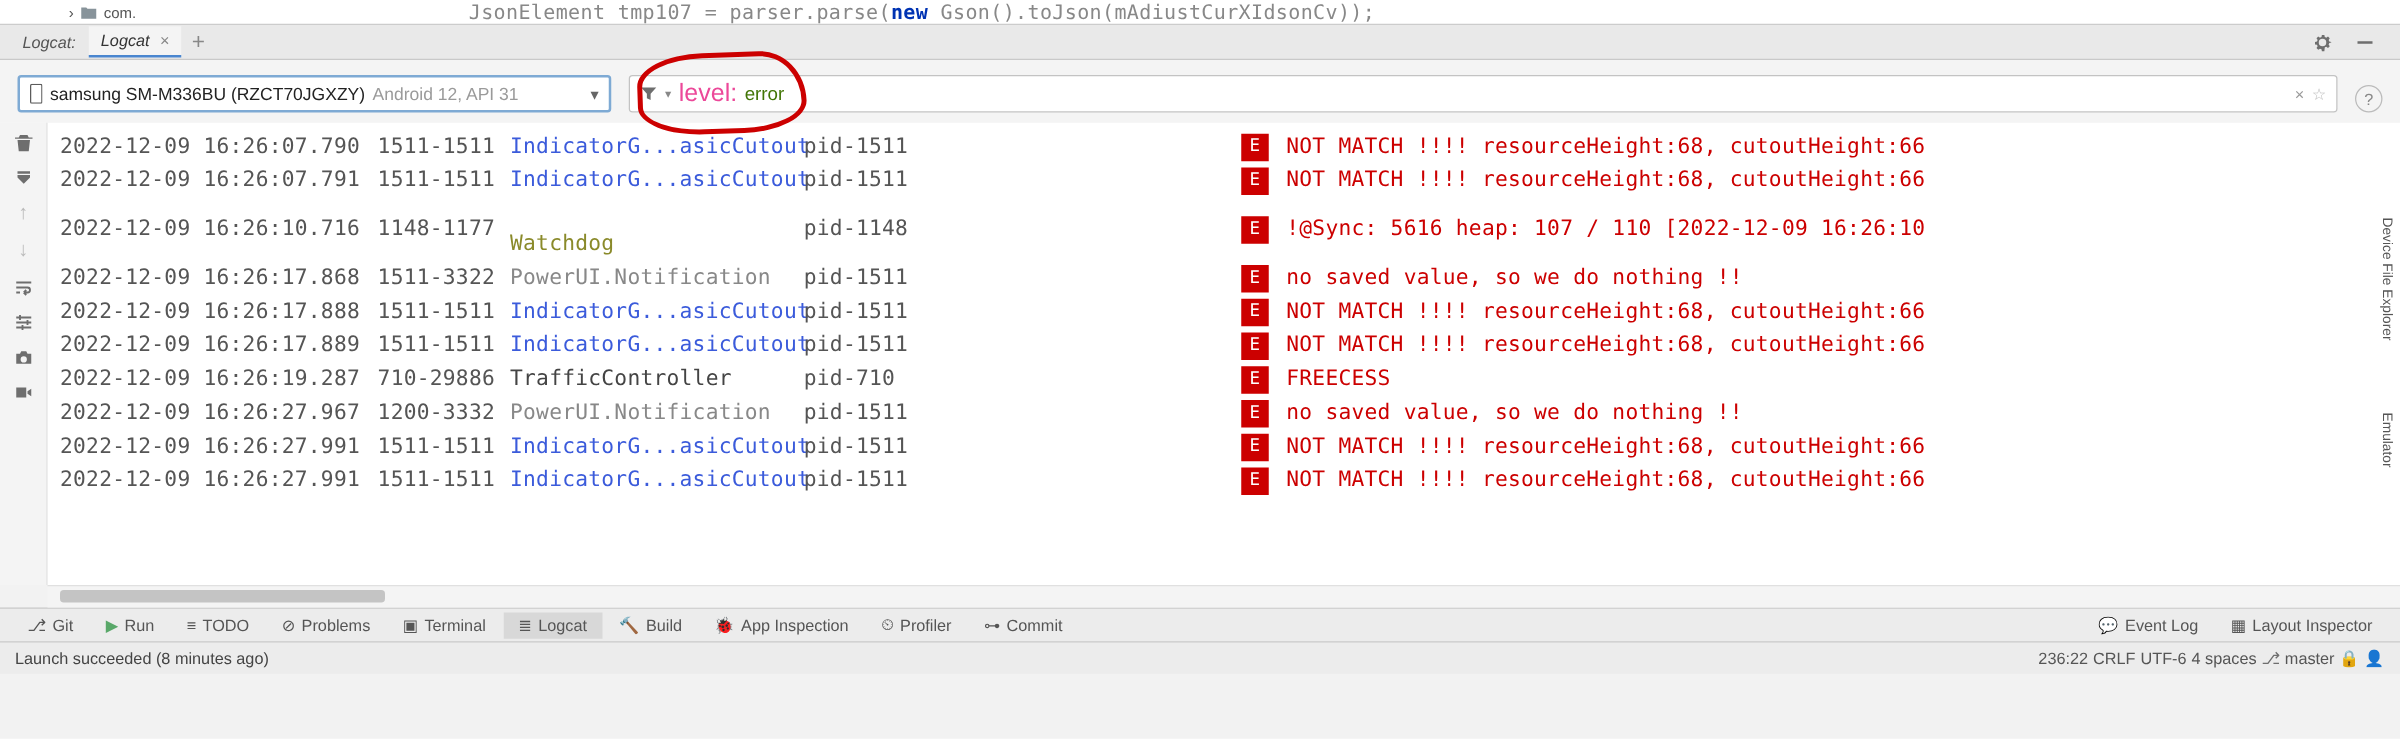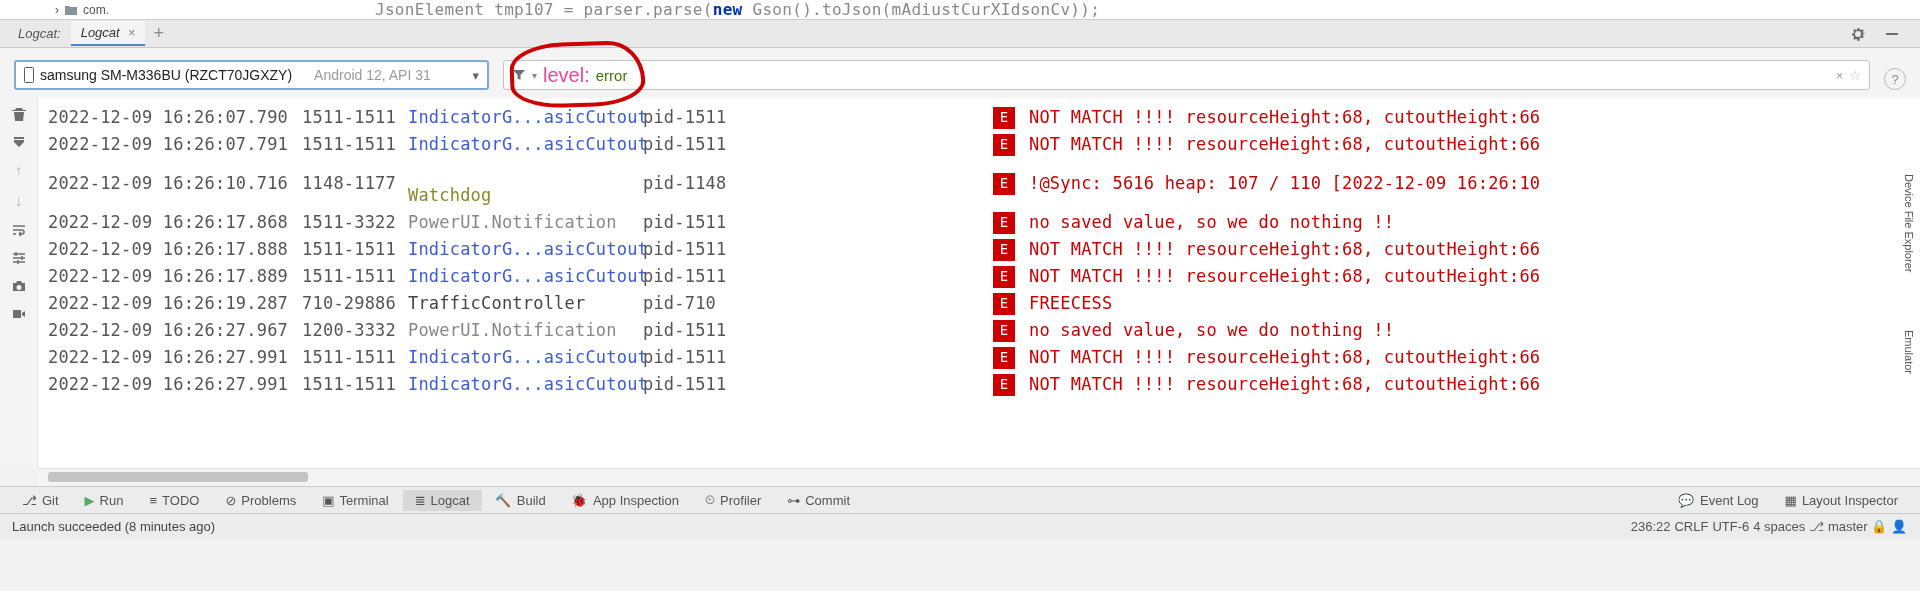--- a/index.html
+++ b/index.html
@@ -94,21 +94,21 @@
       border-radius: 3px;
       display: flex;
       align-items: center;
       padding: 0 8px;
       background: #fff;
       gap: 6px;
       position: relative;
     }
     .device-icon { color: #5b5b5b; font-size: 13px;}
     .device-name { color: #222; font-size: 14px; }
-    .device-api { color: #9a9a9a; font-size: 14px; margin-left: 16px;}
+    .device-api { color: #9a9a9a; font-size: 14px;}
     .device-caret {
       position: absolute;
       right: 8px;
       color: #666;
     }
     .filter-box {
       flex: 1;
       height: 30px;
       border: 1px solid #c3c3c3;
       border-radius: 3px;

